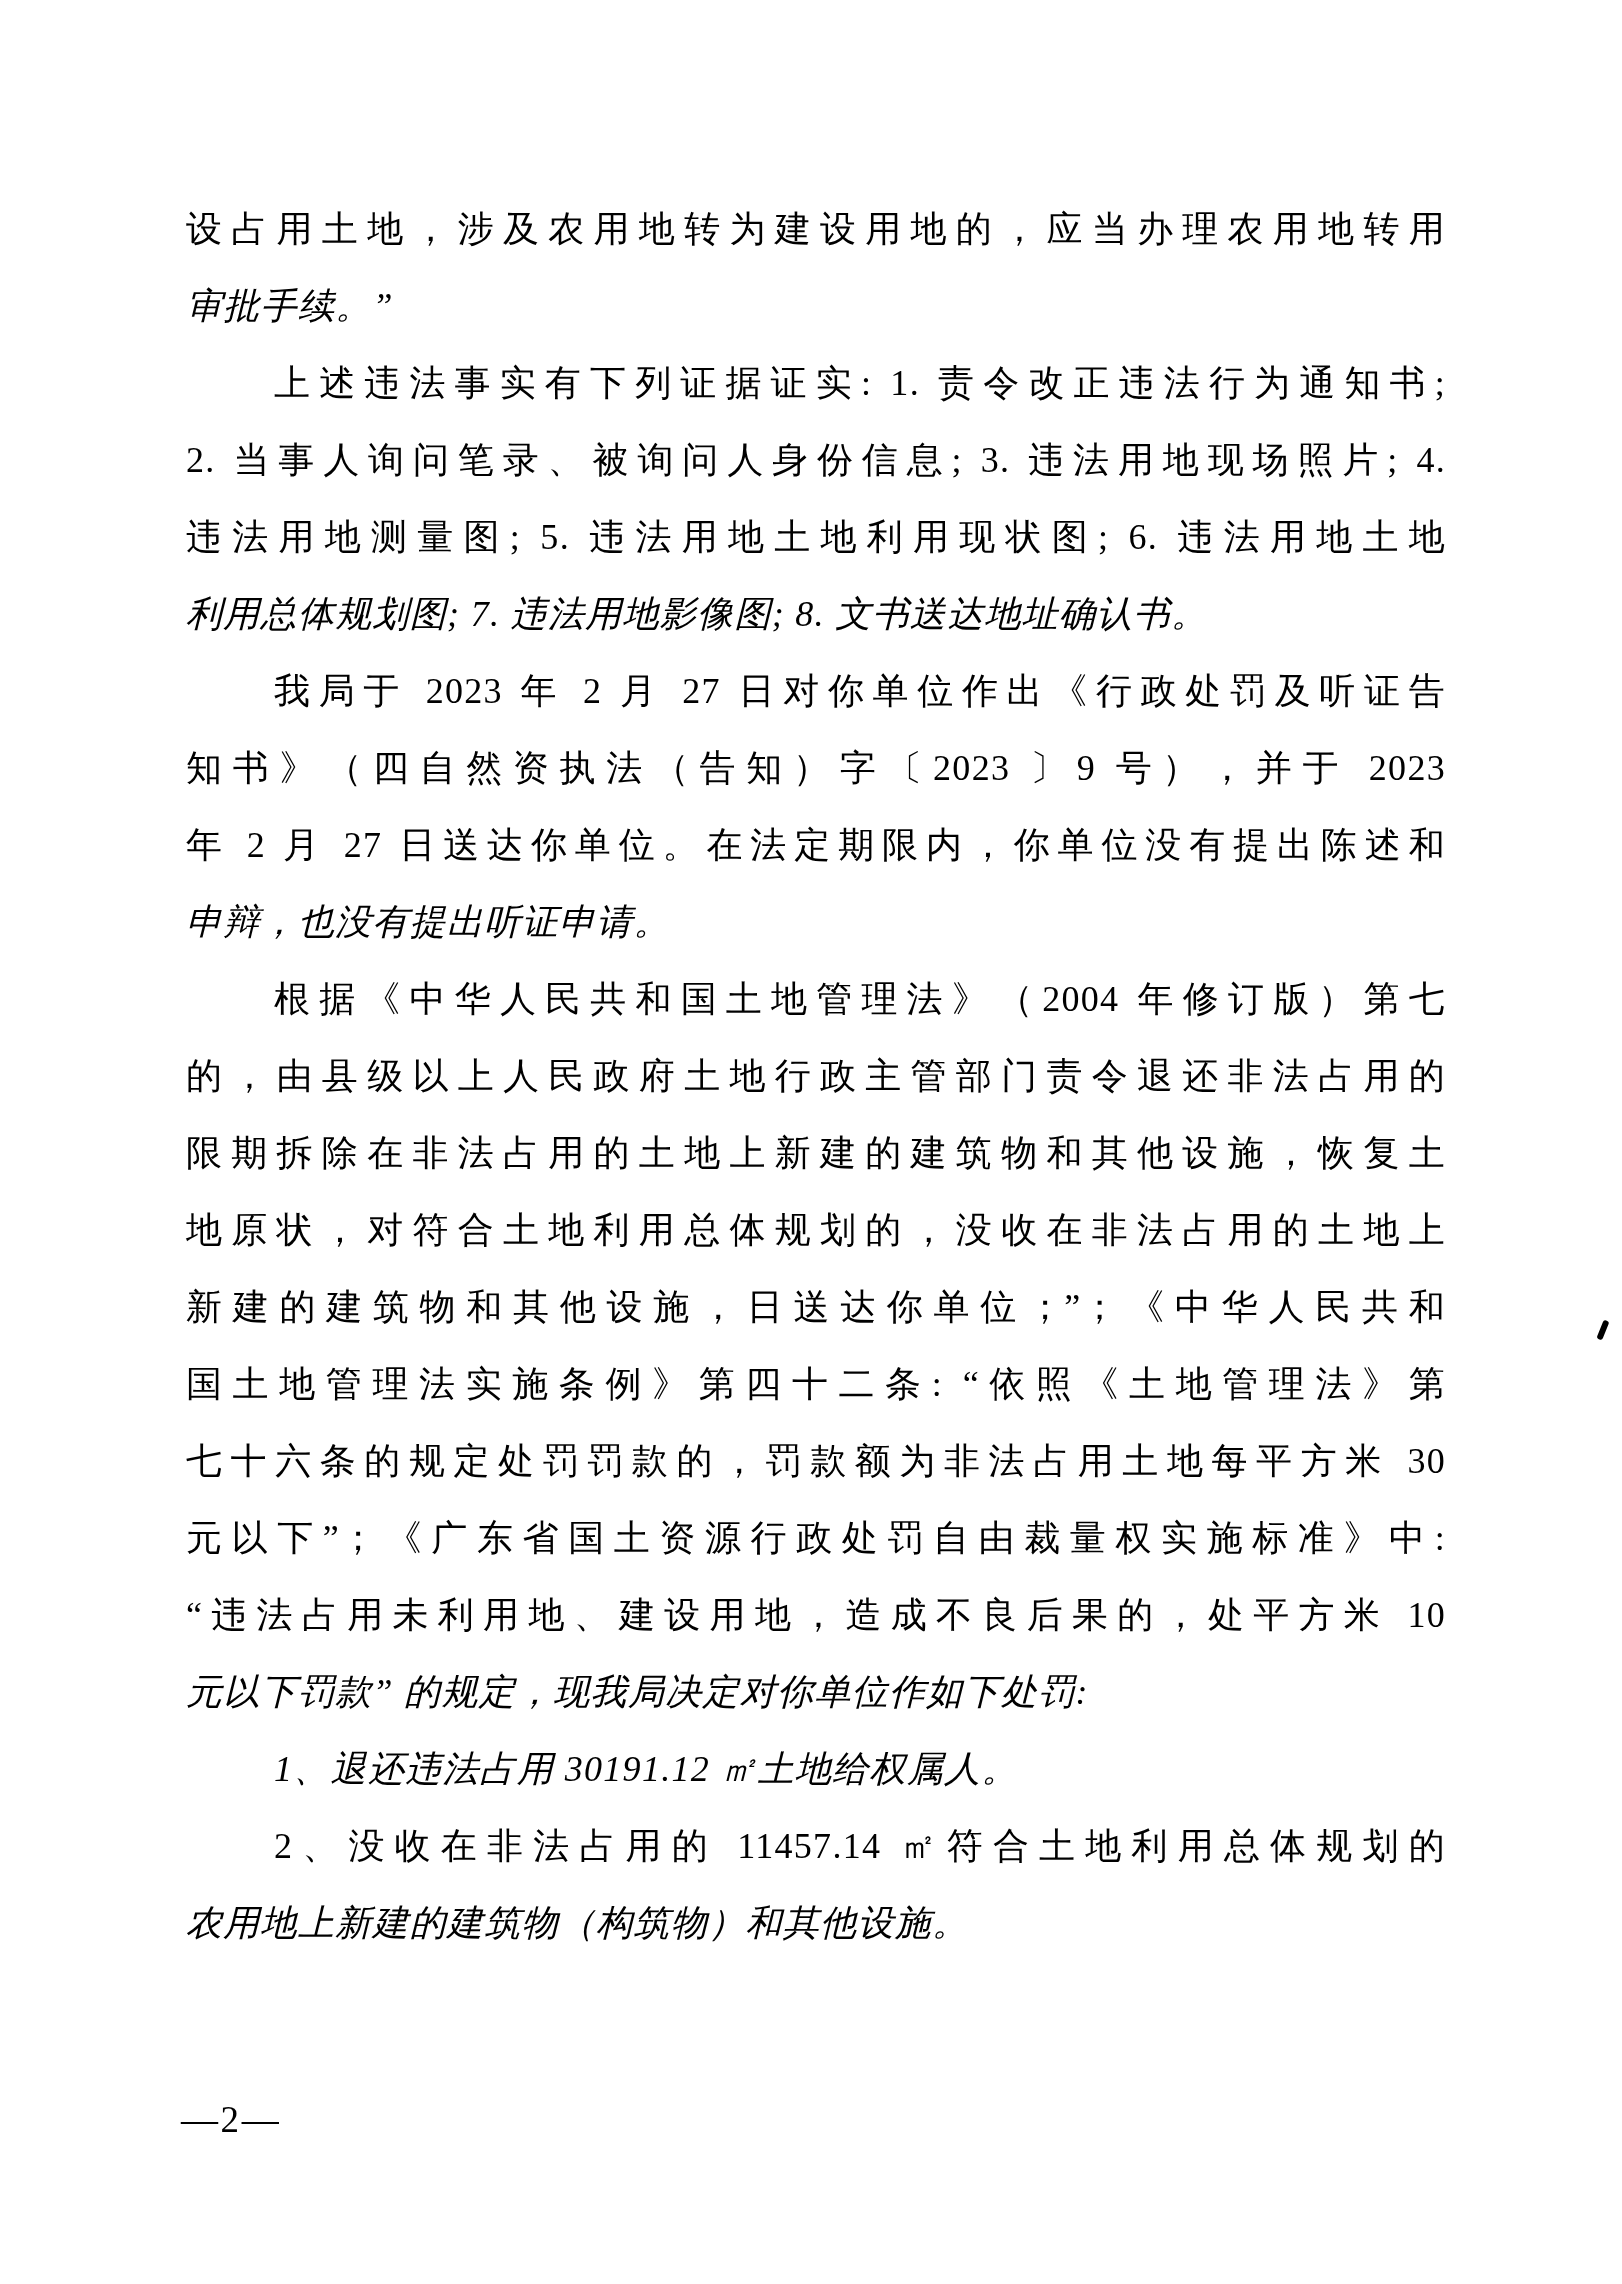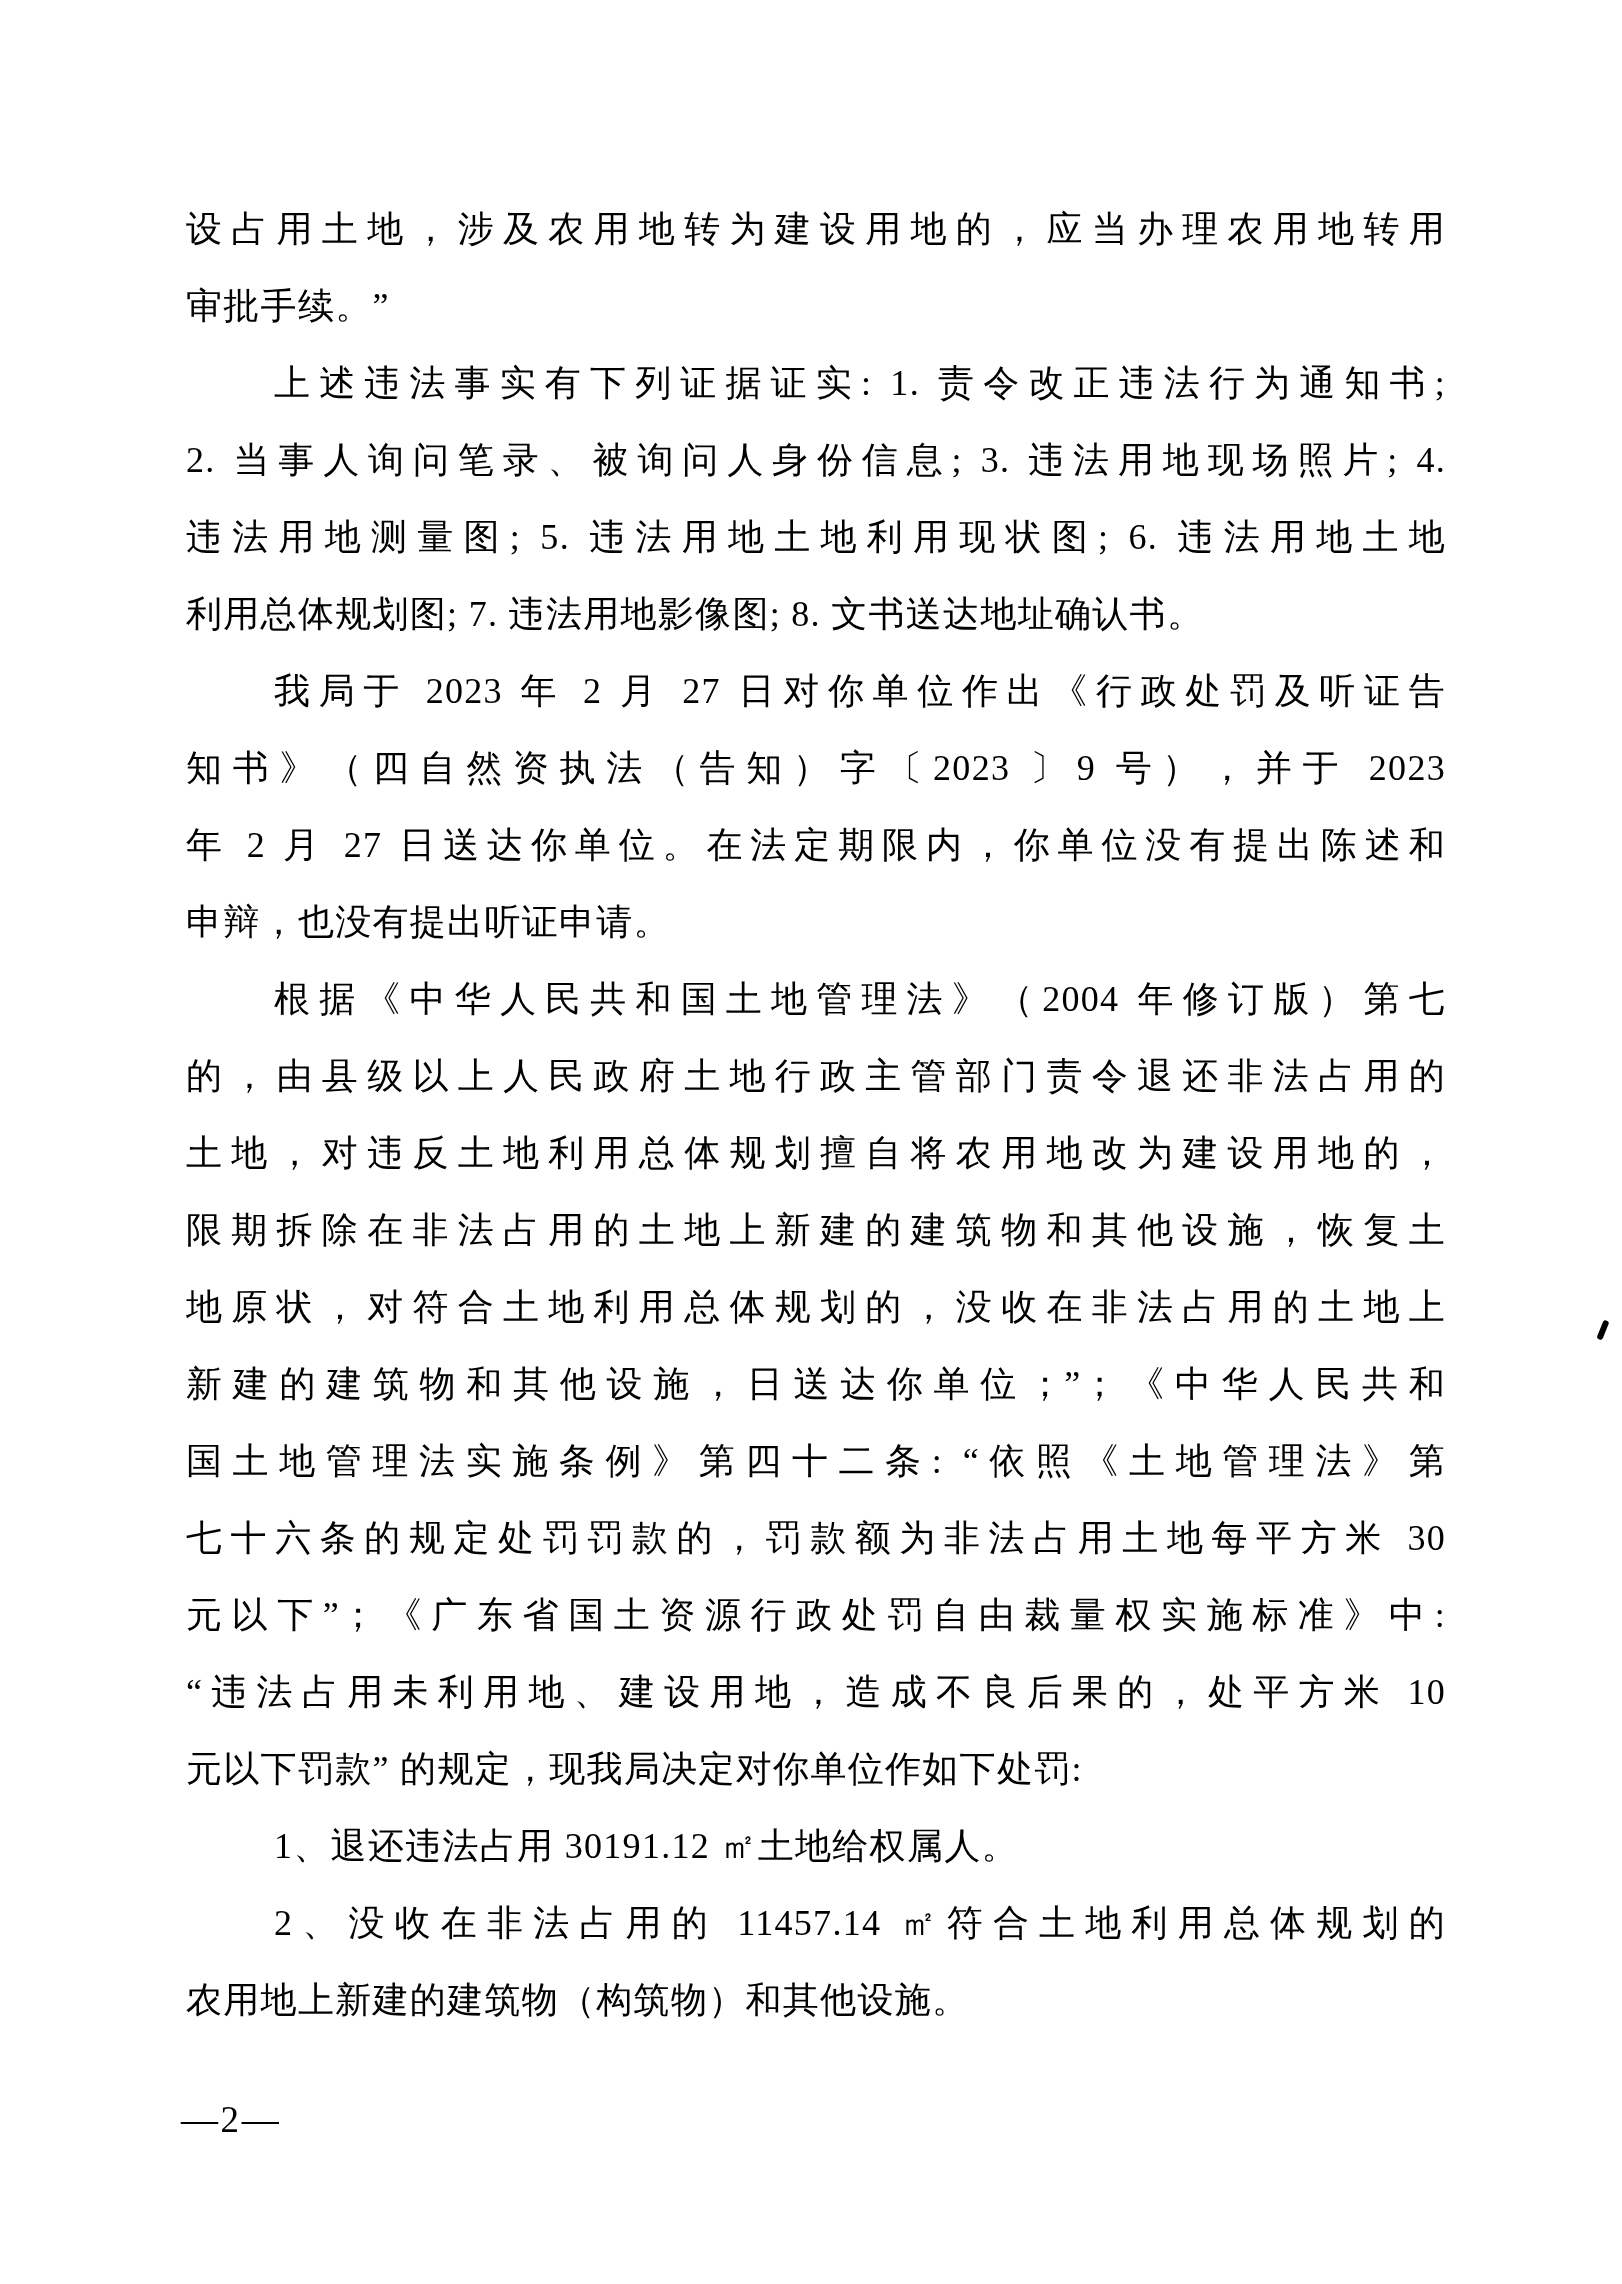--- a/index.html
+++ b/index.html
@@ -27,20 +27,21 @@
     font-weight: 500;
   }
   .line {
     text-align: justify;
     text-align-last: justify;
   }
   .line.end {
     text-align: left;
     text-align-last: left;
     white-space: nowrap;
+    font-style: italic;
   }
   .line.indent {
     text-indent: 88px;
   }
   .pageno {
     position: absolute;
     left: 181px;
     top: 2101px;
     font-size: 37px;
     letter-spacing: 2.6px;
@@ -67,21 +68,20 @@
     <div class="line indent">上述违法事实有下列证据证实: 1. 责令改正违法行为通知书;</div>
     <div class="line">2. 当事人询问笔录、被询问人身份信息; 3. 违法用地现场照片; 4.</div>
     <div class="line">违法用地测量图; 5. 违法用地土地利用现状图; 6. 违法用地土地</div>
     <div class="line end">利用总体规划图; 7. 违法用地影像图; 8. 文书送达地址确认书。</div>
     <div class="line indent">我局于 2023 年 2 月 27 日对你单位作出《行政处罚及听证告</div>
     <div class="line">知书》（四自然资执法（告知）字〔2023 〕9 号），并于 2023</div>
     <div class="line">年 2 月 27 日送达你单位。在法定期限内，你单位没有提出陈述和</div>
     <div class="line end">申辩，也没有提出听证申请。</div>
     <div class="line indent">根据《中华人民共和国土地管理法》（2004 年修订版）第七</div>
     <div class="line">的，由县级以上人民政府土地行政主管部门责令退还非法占用的</div>
-    <div class="line">土地，对违反土地利用总体规划擅自将农用地改为建设用地的，</div>
     <div class="line">限期拆除在非法占用的土地上新建的建筑物和其他设施，恢复土</div>
     <div class="line">地原状，对符合土地利用总体规划的，没收在非法占用的土地上</div>
     <div class="line">新建的建筑物和其他设施，日送达你单位；”；《中华人民共和</div>
     <div class="line">国土地管理法实施条例》第四十二条: “依照《土地管理法》第</div>
     <div class="line">七十六条的规定处罚罚款的，罚款额为非法占用土地每平方米 30</div>
     <div class="line">元以下”；《广东省国土资源行政处罚自由裁量权实施标准》中:</div>
     <div class="line">“违法占用未利用地、建设用地，造成不良后果的，处平方米 10</div>
     <div class="line end">元以下罚款” 的规定，现我局决定对你单位作如下处罚:</div>
     <div class="line indent end">1、退还违法占用 30191.12 ㎡土地给权属人。</div>
     <div class="line indent">2、没收在非法占用的 11457.14 ㎡符合土地利用总体规划的</div>

